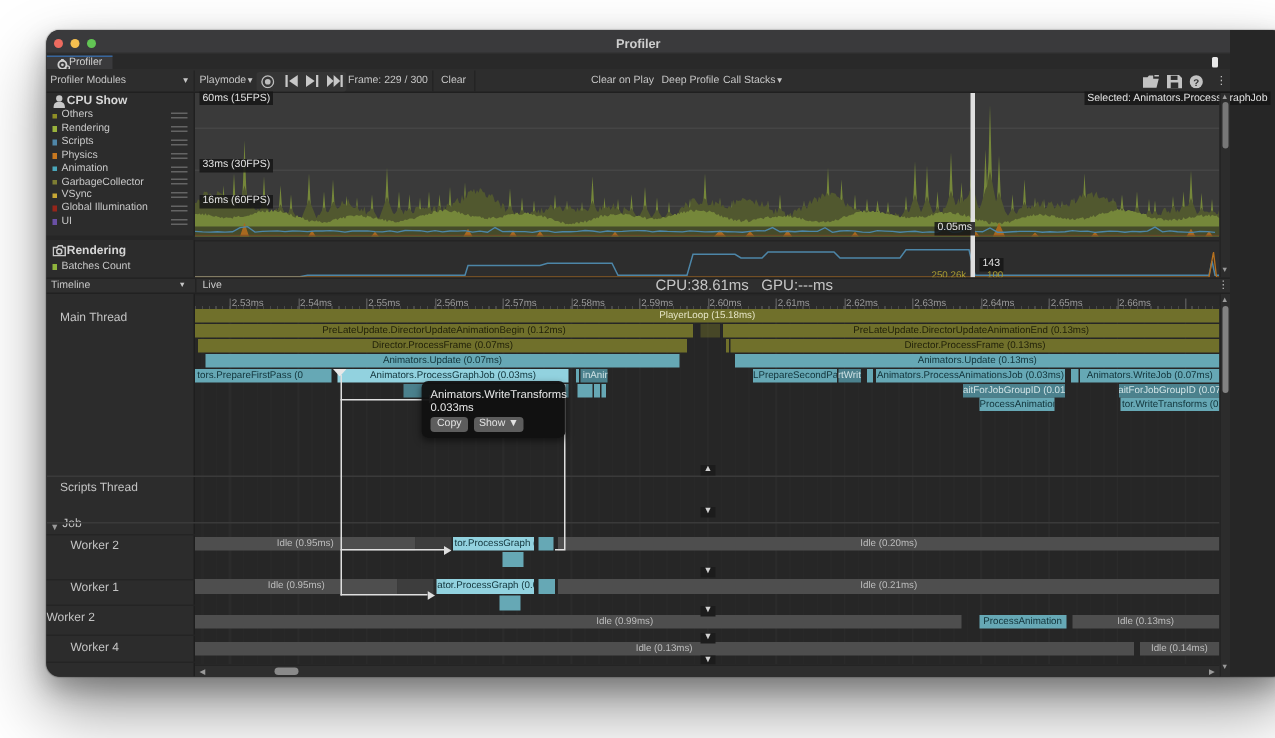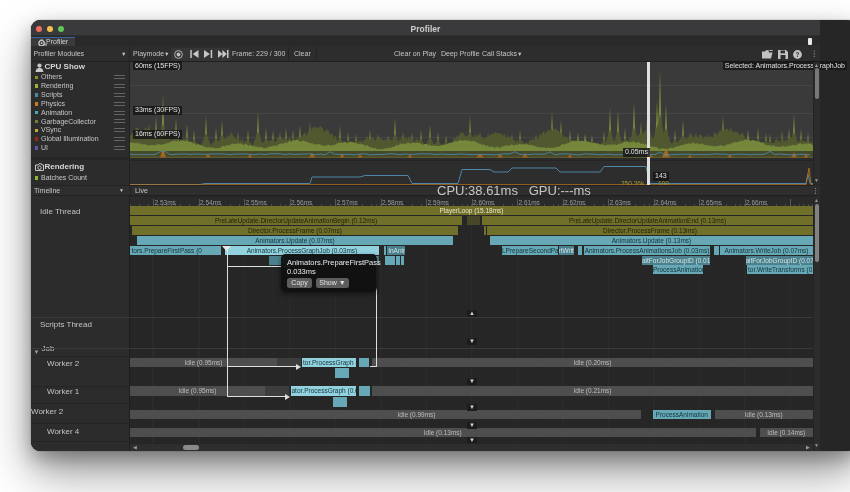--- a/index.html
+++ b/index.html
@@ -162,21 +162,21 @@
 <div class="abs" style="left:782px;top:42px;width:7px;height:123px;background:#2c2c2c;border-left:1px solid #242424"></div>
 <div class="t" style="left:783px;top:42px;color:#9a9a9a;font-size:5px">▲</div>
 <div class="abs" style="left:783.5px;top:48px;width:4.5px;height:31px;background:#777;border-radius:2.5px"></div>
 <div class="t" style="left:783px;top:157px;color:#9a9a9a;font-size:5px">▼</div>
 
 <div class="abs" style="left:0;top:165px;width:789px;height:11px;background:#2e2e2e;border-top:1px solid #232323;border-bottom:1px solid #212121"></div>
 <div class="t" style="left:3px;top:165px;color:#c6c6c6;font-size:7px;line-height:11px">Timeline</div>
 <div class="t" style="left:88px;top:165px;color:#c6c6c6;font-size:5px;line-height:11px">▼</div>
 <div class="abs" style="left:99px;top:166px;width:1px;height:9px;background:#232323"></div>
 <div class="t" style="left:104px;top:165px;color:#cacaca;font-size:7px;line-height:11px">Live</div>
-<div class="t" style="left:406px;top:165px;color:#c6c6c6;font-size:13px;line-height:11px">CPU:38.61ms&nbsp;&nbsp;&nbsp;GPU:---ms</div>
+<div class="t" style="left:406px;top:165px;color:#c6c6c6;font-size:10px;line-height:11px">CPU:38.61ms&nbsp;&nbsp;&nbsp;GPU:---ms</div>
 <div class="t" style="left:781px;top:165px;color:#c6c6c6;font-size:7px;line-height:11px">⋮</div>
 <div class="abs" style="left:99px;top:177px;width:683px;height:9px;background:#2a2a2a"></div>
 <div class="abs" style="left:99px;top:183.5px;width:683px;height:2.5px;background:repeating-linear-gradient(90deg,#484848 0,#484848 0.8px,transparent 0.8px,transparent 4.55px)"></div>
 <div class="abs" style="left:122.0px;top:179px;width:1px;height:7px;background:#565656"></div>
 <div class="t" style="left:123.5px;top:178.5px;color:#9a9a9a;font-size:6.5px;line-height:7px">2.53ms</div>
 <div class="abs" style="left:167.5px;top:179px;width:1px;height:7px;background:#565656"></div>
 <div class="t" style="left:169.0px;top:178.5px;color:#9a9a9a;font-size:6.5px;line-height:7px">2.54ms</div>
 <div class="abs" style="left:213.0px;top:179px;width:1px;height:7px;background:#565656"></div>
 <div class="t" style="left:214.5px;top:178.5px;color:#9a9a9a;font-size:6.5px;line-height:7px">2.55ms</div>
 <div class="abs" style="left:258.5px;top:179px;width:1px;height:7px;background:#565656"></div>
@@ -198,21 +198,21 @@
 <div class="abs" style="left:622.5px;top:179px;width:1px;height:7px;background:#565656"></div>
 <div class="t" style="left:624.0px;top:178.5px;color:#9a9a9a;font-size:6.5px;line-height:7px">2.64ms</div>
 <div class="abs" style="left:668.0px;top:179px;width:1px;height:7px;background:#565656"></div>
 <div class="t" style="left:669.5px;top:178.5px;color:#9a9a9a;font-size:6.5px;line-height:7px">2.65ms</div>
 <div class="abs" style="left:713.5px;top:179px;width:1px;height:7px;background:#565656"></div>
 <div class="t" style="left:715.0px;top:178.5px;color:#9a9a9a;font-size:6.5px;line-height:7px">2.66ms</div>
 <div class="abs" style="left:759.0px;top:179px;width:1px;height:7px;background:#565656"></div>
     <div class="abs" style="left:0;top:176px;width:99px;height:255px;background:#2c2c2c;border-right:1px solid #1e1e1e"></div>
 <div class="abs" style="left:99px;top:186px;width:683px;height:237px;background:#262626"></div>
 <div class="abs" style="left:99px;top:186px;width:683px;height:237px;background:repeating-linear-gradient(90deg,#2b2b2b 0,#2b2b2b 1px,transparent 1px,transparent 45.5px),repeating-linear-gradient(90deg,#282828 0,#282828 1px,transparent 1px,transparent 9.1px);background-position:23px 0,4.8px 0"></div>
-<div class="t lbl" style="left:9px;top:186.5px">Idle Thread</div>
+<div class="t lbl" style="left:9px;top:186.5px">Main Thread</div>
 <div class="t lbl" style="left:9px;top:299.5px">Scripts Thread</div>
 <div class="t" style="left:2.5px;top:329px;color:#9a9a9a;font-size:6px">▼</div>
 <div class="t lbl" style="left:10.5px;top:324px">Job</div>
 <div class="t lbl" style="left:16px;top:338.5px">Worker 2</div>
 <div class="t lbl" style="left:16px;top:367px">Worker 1</div>
 <div class="t lbl" style="left:0;top:387px">Worker 2</div>
 <div class="t lbl" style="left:16px;top:406.5px">Worker 4</div>
 <div class="abs" style="left:0;top:297px;width:789px;height:1px;background:#3a3a3a"></div>
 <div class="abs" style="left:0;top:328px;width:789px;height:1px;background:#3a3a3a"></div>
 <div class="abs" style="left:0;top:336px;width:99px;height:1px;background:#242424"></div>
@@ -282,21 +282,21 @@
 <svg class="abs" style="left:191px;top:226px" width="9" height="5">
       <path d="M0,0 H9 L4.5,5 Z" fill="#e8e8e8"></path>
     </svg>
 <div class="arr" style="left:436px;top:290px">▲</div>
 <div class="arr" style="left:436px;top:317.5px">▼</div>
 <div class="arr" style="left:436px;top:358px">▼</div>
 <div class="arr" style="left:436px;top:384px">▼</div>
 <div class="arr" style="left:436px;top:401.5px">▼</div>
 <div class="arr" style="left:436px;top:417px">▼</div>
 <div class="abs" style="left:250px;top:234px;width:96px;height:37.5px;background:rgba(16,16,16,.95);border-radius:4.5px;box-shadow:0 2px 5px rgba(0,0,0,.5)"></div>
-<div class="t" style="left:256px;top:237.5px;color:#e8e8e8;font-size:7.5px">Animators.PrepareFirstPass</div>
+<div class="t" style="left:256px;top:237.5px;color:#e8e8e8;font-size:7.5px">Animators.WriteTransforms</div>
 <div class="t" style="left:256px;top:247px;color:#e8e8e8;font-size:7.5px">0.033ms</div>
 <div class="abs" style="left:256px;top:257.5px;width:25px;height:10px;background:#5d5d5d;border-radius:2.5px;color:#e2e2e2;font-size:7px;line-height:10px;text-align:center">Copy</div>
 <div class="abs" style="left:285px;top:257.5px;width:33px;height:10px;background:#5d5d5d;border-radius:2.5px;color:#e2e2e2;font-size:7px;line-height:10px;text-align:center">Show ▼</div>
 
 <div class="abs" style="left:782px;top:176px;width:7px;height:255px;background:#2c2c2c;border-left:1px solid #242424"></div>
 <div class="t" style="left:783px;top:177px;color:#9a9a9a;font-size:5px">▲</div>
 <div class="abs" style="left:783.5px;top:184px;width:4.5px;height:58px;background:#828282;border-radius:2.5px"></div>
 <div class="t" style="left:783px;top:422px;color:#9a9a9a;font-size:5px">▼</div>
 <div class="abs" style="left:99px;top:423px;width:683px;height:8px;background:#2e2e2e;border-top:1px solid #242424"></div>
 <div class="t" style="left:102px;top:423.5px;color:#9a9a9a;font-size:5px">◀</div>

